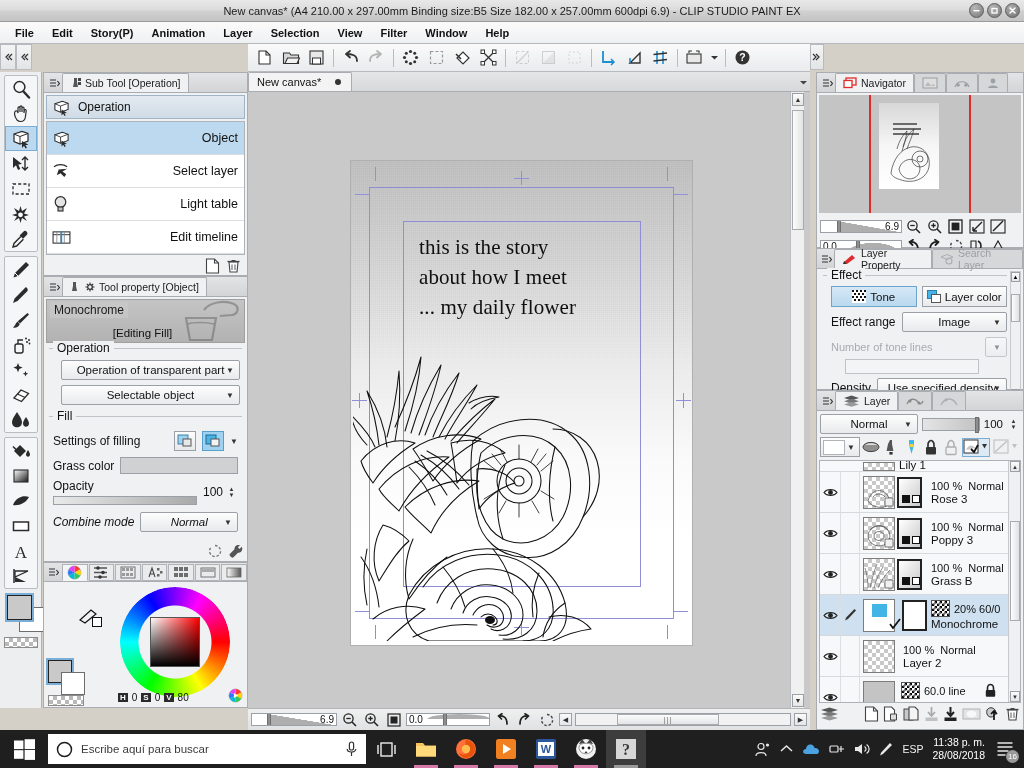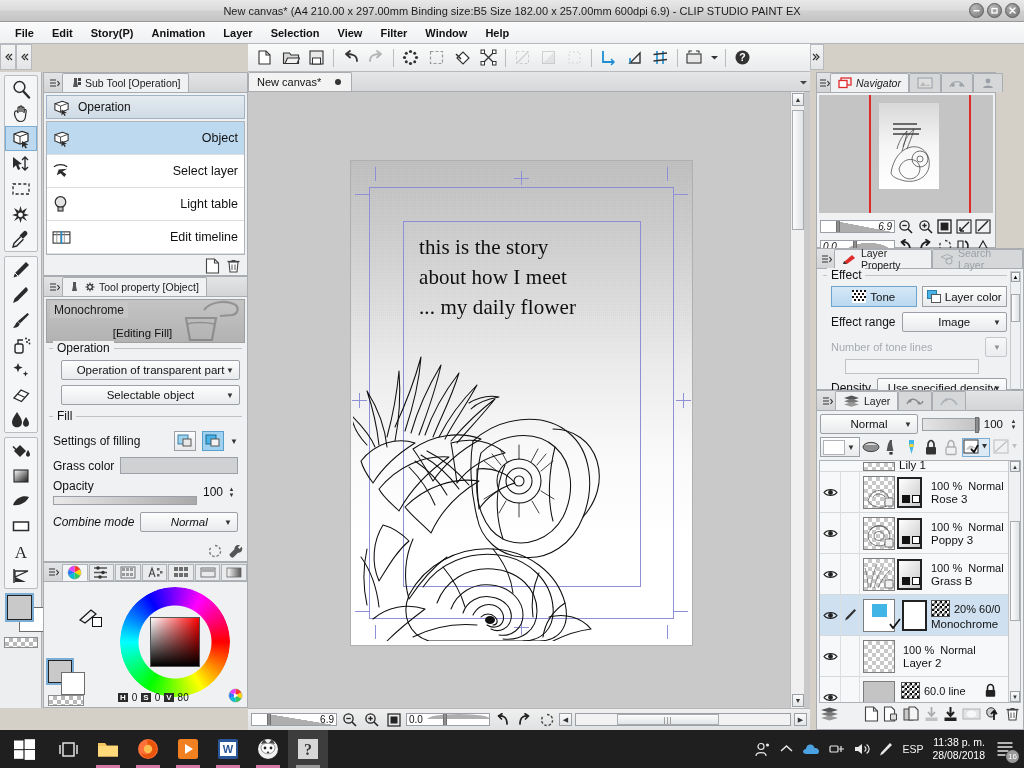--- a/index.html
+++ b/index.html
@@ -1113,21 +1113,21 @@
           <path d="M13.1 4.4 A6.5 6.5 0 0 1 13.1 10.6 L7.5 7.5 Z" fill="#ffd400"></path>
           <path d="M13.1 10.6 A6.5 6.5 0 0 1 7.5 14 L7.5 7.5 Z" fill="#34c759"></path>
           <path d="M7.5 14 A6.5 6.5 0 0 1 1.9 10.6 L7.5 7.5 Z" fill="#00bcd4"></path>
           <path d="M1.9 10.6 A6.5 6.5 0 0 1 1.9 4.4 L7.5 7.5 Z" fill="#2979ff"></path>
           <path d="M1.9 4.4 A6.5 6.5 0 0 1 7.5 1 L7.5 7.5 Z" fill="#e040fb"></path>
           <path d="M6 5 L10 7.5 L6 10 Z" fill="#fff"></path>
         </svg>
     </div>
   </div>
 
-  <div class="palette" style="left:816px; top:72px; width:180px; height:176px;font-style:italic;">
+  <div class="palette" style="left:816px; top:72px; width:208px; height:176px;">
     <div class="ptabs">
       <div class="phandle">
         <svg width="11" height="11" viewBox="0 0 11 11">
             <path d="M1 2 h6 M1 5 h6 M1 8 h6" stroke="#333" stroke-width="1.2"></path>
             <path d="M8.4 3 L10.4 5.5 L8.4 8" stroke="#333" fill="none" stroke-width="1.2"></path>
           </svg>
       </div>
       <div class="ptab active">
         <span>
           <svg width="14" height="12" viewBox="0 0 14 12">
@@ -1730,20 +1730,32 @@
     <div class="startbtn">
       <svg width="21" height="21" viewBox="0 0 21 21">
           <g fill="#fff">
             <rect x="0" y="1.5" width="9.4" height="8.6"></rect>
             <rect x="10.6" y="0.2" width="10.4" height="9.9"></rect>
             <rect x="0" y="11.2" width="9.4" height="8.6"></rect>
             <rect x="10.6" y="11" width="10.4" height="9.9"></rect>
           </g>
         </svg>
     </div>
+    <div class="searchbox">
+      <svg width="17" height="17" viewBox="0 0 17 17">
+          <circle cx="8.5" cy="8.5" r="7" fill="none" stroke="#1b1b1b" stroke-width="1.5"></circle>
+        </svg>
+      <span class="txt">Escribe aquí para buscar</span>
+      <span style="margin-left:auto">
+        <svg width="13" height="17" viewBox="0 0 13 17">
+            <rect x="4.4" y="1" width="4.2" height="8" rx="2.1" fill="none" stroke="#333" stroke-width="1.2"></rect>
+            <path d="M2.2 8 C2.2 12 10.8 12 10.8 8 M6.5 11.5 v3.5" stroke="#333" fill="none" stroke-width="1.2"></path>
+          </svg>
+      </span>
+    </div>
     <div class="tbicon">
       <svg width="19" height="17" viewBox="0 0 19 17">
           <rect x="4" y="2" width="11" height="13" fill="none" stroke="#eee" stroke-width="1.4"></rect>
           <path d="M1 4 v9 M18 4 v9" stroke="#eee" stroke-width="1.4"></path>
         </svg>
     </div>
     <div class="tbicon">
       <svg width="22" height="19" viewBox="0 0 22 19">
           <path d="M1 3 h7 l2 2.5 h11 v11 h-20 z" fill="#f5c45e"></path>
           <path d="M1 6 h20 v10.5 h-20 z" fill="#ffd97a"></path>

